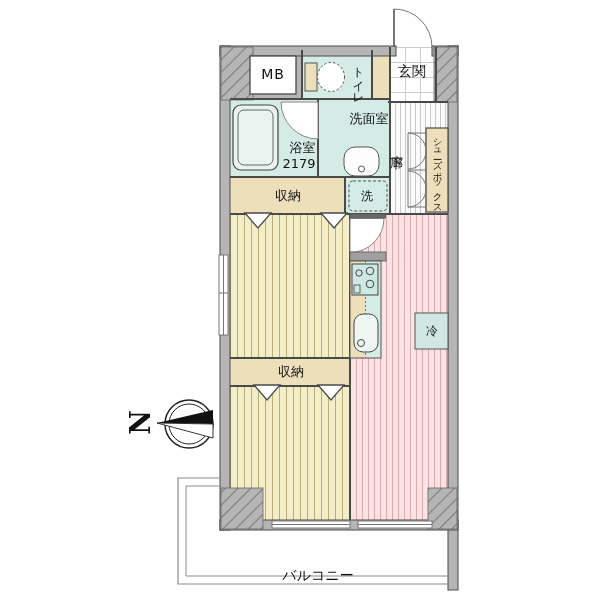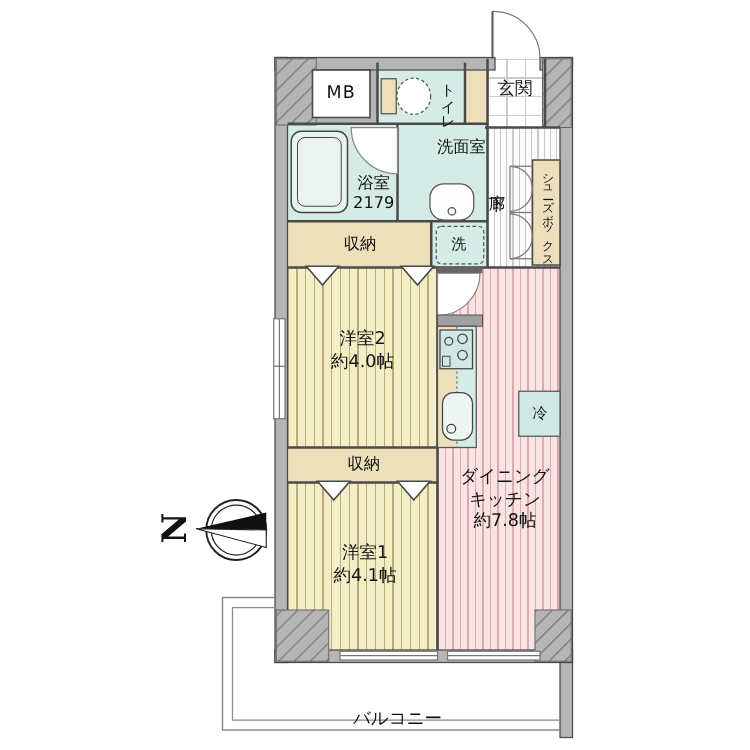--- a/index.html
+++ b/index.html
@@ -15,21 +15,21 @@
      background-image:repeating-linear-gradient(to right,var(--dk-stripe,#dca9ad) 0 1px,transparent 1px 6px);}
   .hstripe{background-color:#fbfbfb;
      background-image:repeating-linear-gradient(to right,var(--corridor-stripe,#c9c9c9) 0 1px,transparent 1px 5px);}
   .tiles{background-color:#fff;
      background-image:repeating-linear-gradient(to right,#ccc 0 1px,transparent 1px 15px),
                       repeating-linear-gradient(to bottom,#ccc 0 1px,transparent 1px 15px);}
   svg.overlay{position:absolute;left:0;top:0;z-index:5;}
   .wall{fill:var(--wall,#b5b5b5);stroke:var(--outline,#4a4a4a);stroke-width:1;}
   .iline{stroke:var(--outline,#4a4a4a);stroke-width:2;fill:none;}
   .thin{stroke:#777;stroke-width:1;fill:none;}
-  .lbl{position:absolute;z-index:10;transform:translate(-50%,-50%);text-align:center;
+  .lbl{position:absolute;z-index:10;transform:translate(-50%,-50%);text-align:right;
        white-space:pre-line;font-size:14px;line-height:1.25;color:#111;}
   .vlbl{position:absolute;z-index:10;transform:translateX(-50%);writing-mode:vertical-rl;
         text-orientation:mixed;color:#111;}
   .nlbl{position:absolute;z-index:10;font-family:"DejaVu Serif","Liberation Serif",serif;
         font-weight:bold;font-size:27px;transform:rotate(-90deg);}
 </style>
 </head>
 <body>
 
 <div class="plan">
@@ -183,25 +183,18 @@
   <div class="lbl" style="left:273px;top:75px;letter-spacing:1px;">MB</div>
   <div class="vlbl" style="left:358px;top:59px;font-size:11.5px;">トイレ</div>
   <div class="lbl" style="left:412px;top:72px;">玄関</div>
   <div class="lbl" style="left:299px;top:156px;font-size:13px;">浴室
 2179</div>
   <div class="lbl" style="left:369px;top:119px;font-size:13px;">洗面室</div>
   <div class="vlbl" style="left:396px;top:144px;font-size:13px;letter-spacing:4px;">廊下</div>
   <div class="vlbl" style="left:437px;top:132px;font-size:9.5px;">シューズボックス</div>
   <div class="lbl" style="left:288px;top:196px;font-size:13px;">収納</div>
   <div class="lbl" style="left:367px;top:196px;font-size:12px;">洗</div>
-  <div class="lbl" style="left:290px;top:281px;">洋室2
-約4.0帖</div>
   <div class="lbl" style="left:432px;top:331px;font-size:12px;">冷</div>
-  <div class="lbl" style="left:404px;top:400px;">ダイニング
-キッチン
-約7.8帖</div>
   <div class="lbl" style="left:291px;top:372px;font-size:13px;">収納</div>
-  <div class="lbl" style="left:292px;top:452px;">洋室1
-約4.1帖</div>
   <div class="lbl" style="left:318px;top:560px;margin-top:16px;">バルコニー</div>
   <div class="nlbl" style="left:128px;top:407px;">N</div>
 
 </div>
 
 </body></html>

